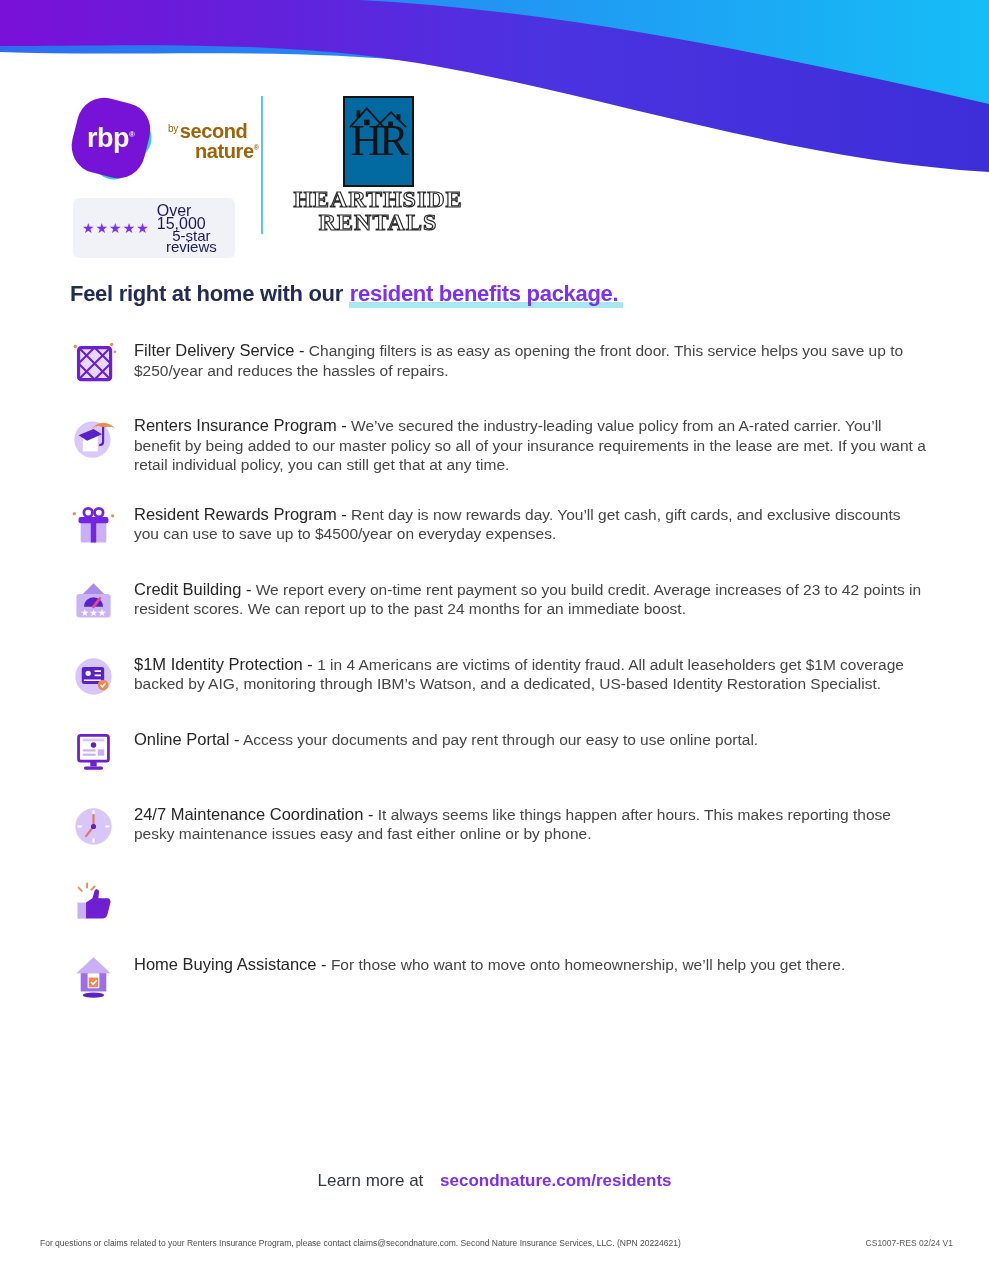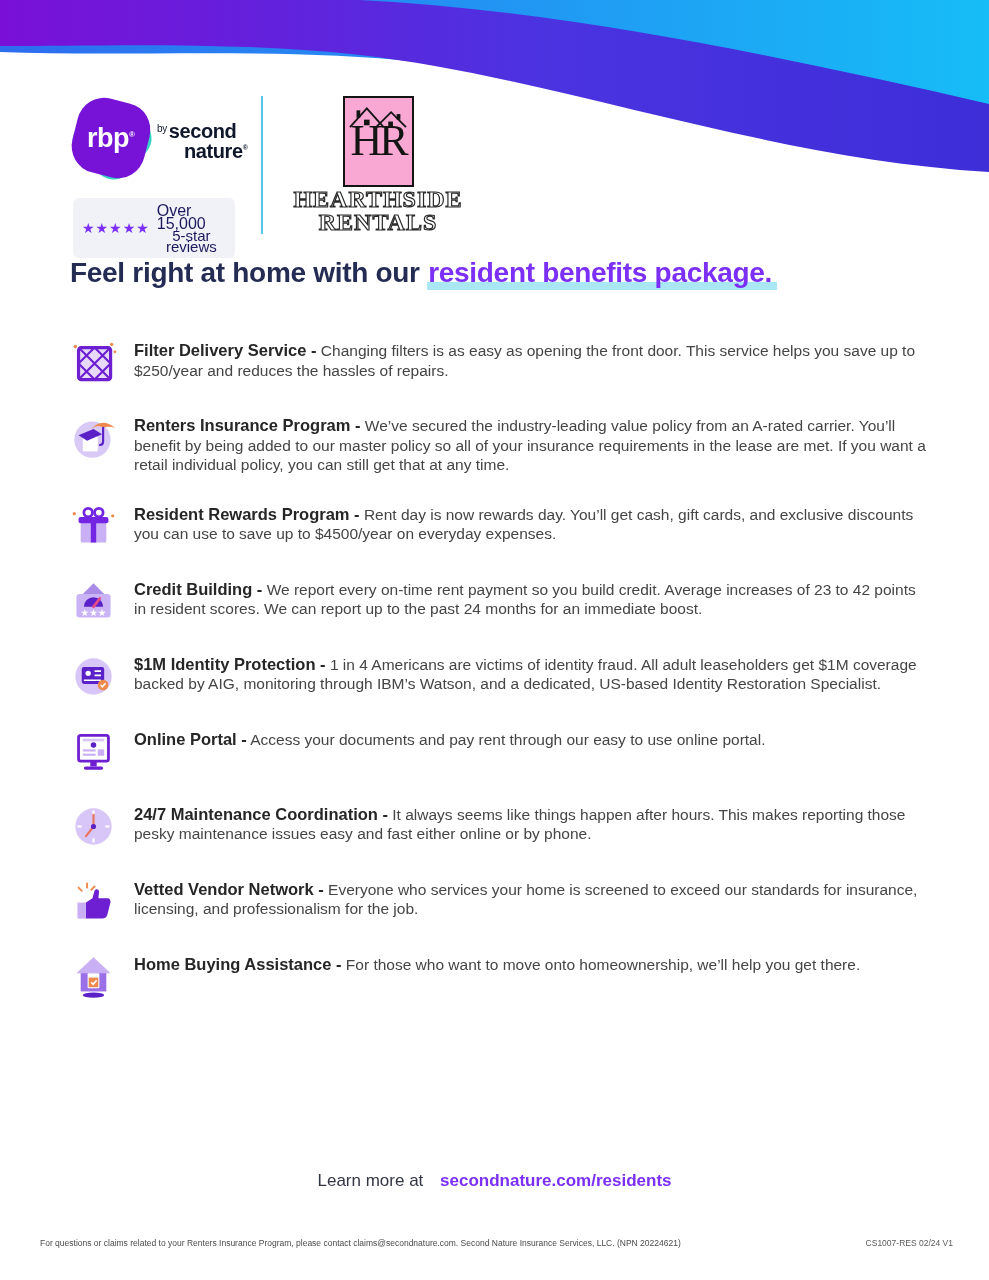--- a/index.html
+++ b/index.html
@@ -12,50 +12,50 @@
 
   
   .logo-row { position:absolute; top:96px; left:73px; display:flex; align-items:flex-start; }
   .rbp-lockup { width:170px; }
   .rbp-top { display:flex; align-items:center; height:88px; }
   .badge-wrap { position:relative; width:80px; height:84px; flex:0 0 80px; }
   .badge-teal { position:absolute; left:5px; top:8px; width:68px; height:68px; background:#35D2C6; border-radius:30%; transform:rotate(40deg); }
   .badge-purple { position:absolute; left:1px; top:2px; width:74px; height:76px; background:#7713D7; border-radius:36%; transform:rotate(14deg); display:flex; align-items:center; justify-content:center; }
   .badge-inner { transform:rotate(-14deg); color:#fff; font-weight:700; font-size:27px; letter-spacing:-0.5px; }
   .badge-inner sup { font-size:8px; vertical-align:super; }
-  .brand-text { margin-left:4px; color:#0f172a; font-weight:700; font-size:20px; line-height:18px; letter-spacing:-0.4px; }
+  .brand-text { margin-left:15px; color:#a16207; font-weight:700; font-size:20px; line-height:18px; letter-spacing:-0.4px; }
   .brand-by { font-size:10px; font-weight:400; margin-right:2px; vertical-align:6px; }
   .brand-l2 { margin-left:27px; }
   .brand-l2 sup { font-size:7px; }
   .reviews-box { margin-top:14px; width:162px; background:#F1F1F8; border-radius:6px; padding:6px 9px; display:flex; align-items:center; gap:7px; }
   .stars { color:#7B2FF7; font-size:14px; letter-spacing:1px; white-space:nowrap; }
   .reviews-lines { color:#1B1A5E; }
   .reviews-count { font-size:16px; font-weight:400; line-height:13px; }
   .reviews-label { font-size:15px; line-height:11px;text-align:center; }
 
   .divider { width:2px; background:#58C7EA; height:138px; margin:0 25px 0 18px; }
 
   .partner-lockup { display:flex; flex-direction:column; align-items:center; width:180px; }
-  .hr-box { width:71px; height:91px; border:2.5px solid #141414; background:#f9a8d4; display:flex; flex-direction:column; align-items:center; }
+  .hr-box { width:71px; height:91px; border:2.5px solid #141414; background:#0369a1; display:flex; flex-direction:column; align-items:center; }
   .hr-roofs { margin-top:3px; }
   .hr-monogram { font-family:"Liberation Serif", serif; font-size:44px; font-weight:400; color:#141414; line-height:40px; letter-spacing:-3px; margin-top:-8px; }
   .outline-text { font-family:"Liberation Serif", serif; font-weight:700; color:#ffffff; -webkit-text-stroke:1.2px #2a2a2a; text-stroke:1.2px #2a2a2a; letter-spacing:1px; text-align:center; }
   .outline-l1 { font-size:24px; line-height:24px; margin-top:0; }
   .outline-l2 { font-size:24px; line-height:22px; }
 
   
-  .headline { position:absolute; top:257px; left:70px; width:870px; font-size:28px; font-weight:700; color:#242C54; letter-spacing:-0.3px; }
+  .headline { position:absolute; top:281px; left:70px; width:870px; font-size:22px; font-weight:700; color:#242C54; letter-spacing:-0.3px; }
   .headline-highlight { color:#7B2FF7; font-weight:800; background:linear-gradient(to bottom, transparent 76%, #A9E7F4 76%); padding:0 5px 2px 1px; }
 
   
   .benefits { position:absolute; top:339px; left:70px; width:858px; }
   .benefit { display:flex; gap:17px; margin-bottom:28px; min-height:46px; }
   .benefit-icon { flex:0 0 47px; height:47px; }
   .benefit-text { margin-top:2px; font-size:15.5px; line-height:19.5px; color:#454545; }
-  .benefit-text strong { color:#262626; font-size:16.5px; font-weight:700; }
+  .benefit-text strong { color:#262626; font-size:16.5px; font-weight:400; }
 
   
   .learn-more { position:absolute; top:1171px; left:0; width:100%; text-align:center; font-size:17px; color:#333644; }
   .learn-more-link { color:#7B2FF7; font-weight:700; cursor:pointer;margin-left:12px; }
 
   .fine-print { position:absolute; bottom:32px; left:40px; right:36px; display:flex; justify-content:space-between; align-items:center; font-size:8.5px; color:#4A4A4A; }
   .fine-print-right { color:#5A5A5A; }
 </style>
 </head>
 <body>
@@ -252,24 +252,20 @@
     <div class="benefit">
       <span class="benefit-icon">
         <svg width="47" height="47" viewBox="0 0 44 44">
           <g stroke="#EF8A4E" stroke-width="1.8" stroke-linecap="round">
             <path d="M8 9 L11 12 M16 5 L16 9 M23 8 L20 11"></path>
           </g>
           <rect x="7" y="23" width="8" height="15" fill="#C9AFF3"></rect>
           <path d="M15 38 V23 l6 -4 2 -7 c.6 -2.4 4.4 -1.8 4.2 .8 L26.6 19 h8.2 c2.2 0 3.6 2 3 4.1 l-2.8 11 c-.6 2.3 -2.3 3.9 -4.7 3.9 Z" fill="#6D1FD1"></path>
         </svg>
       </span>
-      <p class="benefit-text">
-        <strong>Vetted Vendor Network -</strong>
-        <span>Everyone who services your home is screened to exceed our standards for insurance, licensing, and professionalism for the job.</span>
-      </p>
     </div>
 
     <div class="benefit">
       <span class="benefit-icon">
         <svg width="47" height="47" viewBox="0 0 44 44">
           <ellipse cx="22" cy="39.5" rx="10" ry="2.5" fill="#5B21C9"></ellipse>
           <rect x="10" y="17" width="24" height="19" fill="#9B6FE8"></rect>
           <path d="M6 19 L22 4 L38 19 Z" fill="#C9AFF3"></path>
           <rect x="16.5" y="19" width="11" height="14" rx="1" fill="#ffffff"></rect>
           <rect x="17.5" y="23" width="9" height="9" fill="#EF8A4E"></rect>

